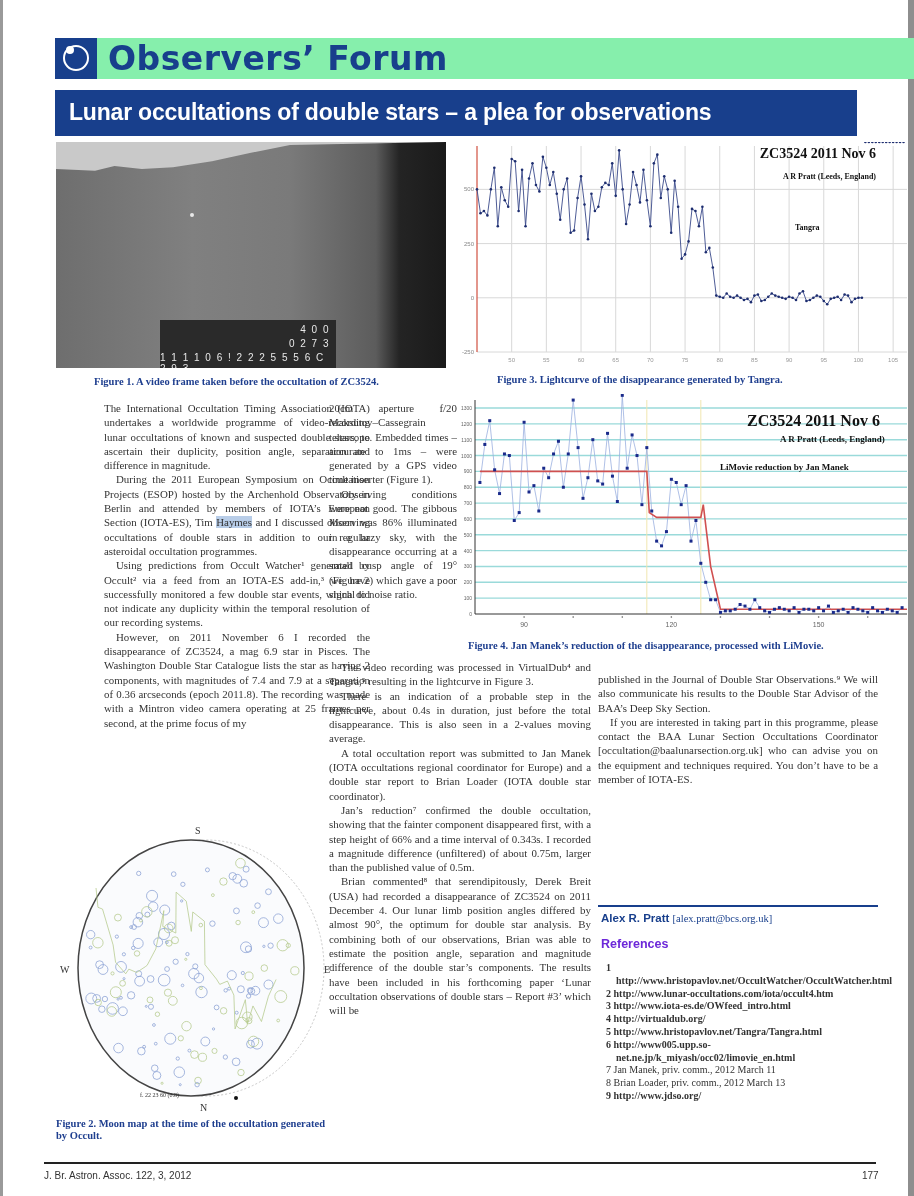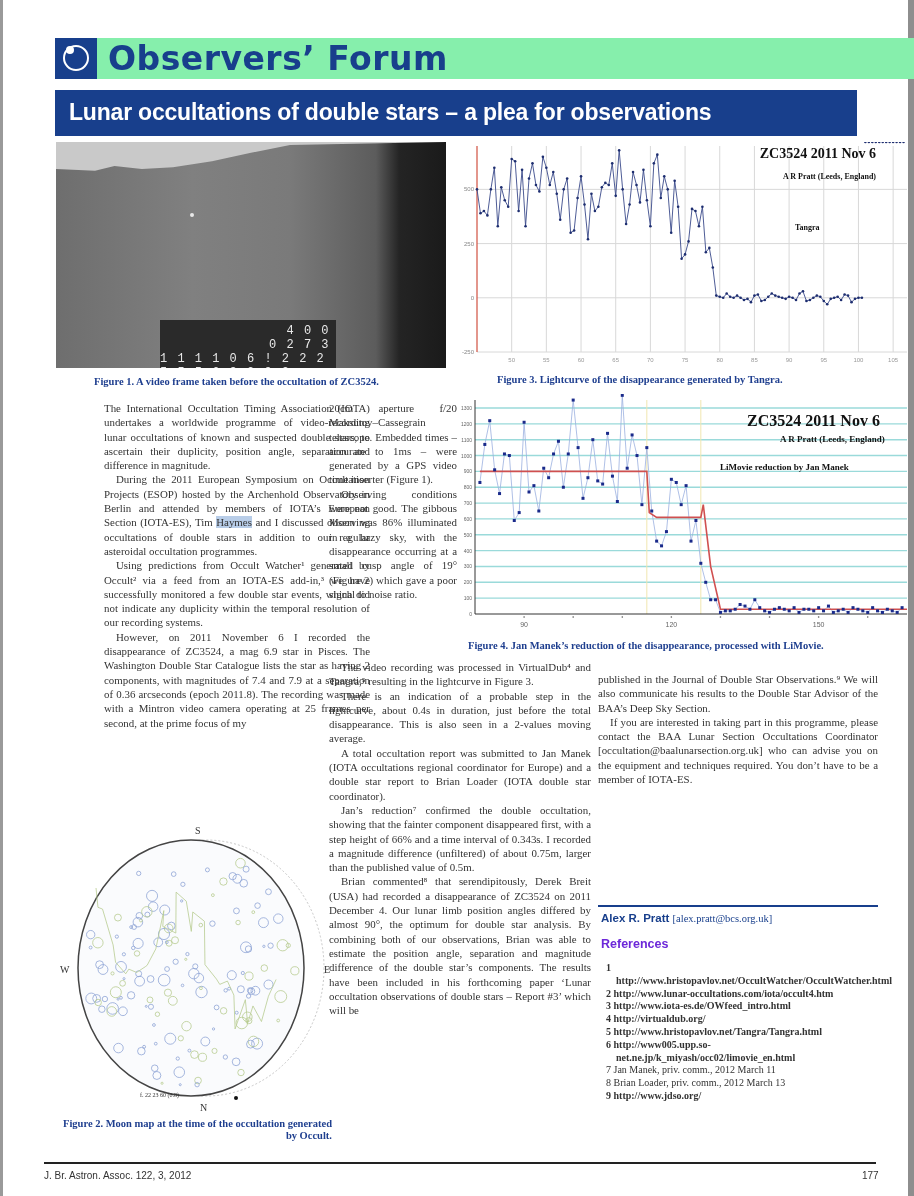--- a/index.html
+++ b/index.html
@@ -17,21 +17,21 @@
   .article-bar { position: absolute; left: 55px; top: 90px; width: 802px; height: 46px; background: #183f8c; }
   .article-title { position: absolute; left: 14px; top: 9px; font-family: "Liberation Sans", sans-serif; font-weight: bold; font-size: 23px; color: #ffffff; white-space: nowrap; letter-spacing: -0.2px; }
 
   
   .fig1 { position: absolute; left: 56px; top: 142px; width: 390px; height: 226px;
     background: linear-gradient(90deg, #6e6e6e 0%, #808080 35%, #7a7a7a 60%, #5c5c5c 82%, #242424 88%, #1a1a1a 100%); overflow: hidden; }
   .fig1 .limb { position: absolute; left: 0; top: 0; width: 100%; height: 60px; background: #c9c9c9;
     clip-path: polygon(0 0, 100% 0, 100% 0, 60% 5%, 50% 18%, 40% 32%, 30% 42%, 22% 45%, 15% 40%, 10% 48%, 0 45%); }
   .fig1 .star { position: absolute; left: 134px; top: 71px; width: 4px; height: 4px; border-radius: 50%; background: #e8e8e8; }
   .fig1 .osd { position: absolute; left: 104px; top: 178px; width: 176px; height: 48px; background: #2a2a2a; }
-  .fig1 .osd div { position: absolute; right: 6px; font-family: Liberation Mono, monospace; color: #e8e8e8; font-size: 12px; letter-spacing: 1.5px; }
+  .fig1 .osd div { position: absolute; right: 6px; font-family: Liberation Sans, sans-serif; color: #e8e8e8; font-size: 10px; letter-spacing: 1.5px; }
   .caption { position: absolute; font-family: "Liberation Serif", serif; font-weight: bold; font-size: 10.5px; color: #1f3f8f; line-height: 12px; }
 
   
   .chart { position: absolute; }
   .chart svg { display: block; }
   .chart-title { position: absolute; font-family: "Liberation Serif", serif; font-weight: bold; color: #111; white-space: nowrap; }
 
   
   .col { position: absolute; font-family: "Liberation Serif", serif; font-size: 10.9px; line-height: 14.3px; color: #333; text-align: justify; }
   .col p { text-indent: 12px; }
@@ -581,17 +581,17 @@
       <circle cx="190.11925369998536" cy="41.16711814793064" r="3.018218449931413" fill="none" stroke="#8fa4d6" stroke-width="0.8"></circle>
       <circle cx="107.98229257557148" cy="106.01769157028309" r="5.549682784636488" fill="none" stroke="#8fa4d6" stroke-width="0.8"></circle>
       <path d="M40,60 L41.98367626886145,79.31772976680384 L46.53148148148148,81.0869305330258 L57.0957475994513,116.92975097052611 L59.55301783264746,134.20599302743244 L69.70576131687243,145.7604035716793 L72.83792866941015,141.14193559402122 L80.60384087791495,144.44477087275294 L89.25041152263374,138.7641417167209 L91.17270233196159,137.2656993041156 L99.80281207133059,120.87302391635902 L107.8320987654321,82.58321426961707 L106.7667352537723,98.4247411017337 L119.81659807956105,105.07443653884886 L120.11748971193416,64.15131981199531 L130.2866941015089,73.20384035311992 L135.31186556927298,103.40417441813838 L136.77325102880658,83.95876535238597 L148.39924554183813,93.23883987755275 L148.95528120713305,136.62876415983447 L160.46604938271605,151.08446997004685 L163.7710562414266,156.38940313231382 L171.41351165980797,153.0920496826336 L177.8625514403292,167.1074536599237 L179.068792866941,200.96543493624506 L189.35322359396434,171.69041354120412 L191.62942386831276,195.30160657344484 L196.95912208504802,177.92746012715622 L205.44108367626887,193.5339506579556 L212.43333333333334,168.27220245374005 L220.10871056241427,151.45608051511658" fill="none" stroke="#b8cc90" stroke-width="0.8"></path>
     </svg>
   <div class="moon-label" style="left:139px; top:-3px;">S</div>
   <div class="moon-label" style="left:4px; top:136px;">W</div>
   <div class="moon-label" style="left:268px; top:136px;">E</div>
   <div class="moon-label" style="left:144px; top:274px;">N</div>
   <div class="moon-label" style="left:84px; top:264px; font-size:6px;">f. 22 23 60 (0.8)</div>
 </div>
-<div class="caption" style="left:56px; top:1118px; width:276px;text-align:right;">Figure 2.  Moon map at the time of the occultation generated by Occult.</div>
+<div class="caption" style="left:56px; top:1118px; width:276px;">Figure 2.  Moon map at the time of the occultation generated by Occult.</div>
 
 <div class="footer-rule"></div>
 <div class="footer-left">J. Br. Astron. Assoc. 122, 3, 2012</div>
 <div class="footer-right">177</div>
 
 </body></html>

